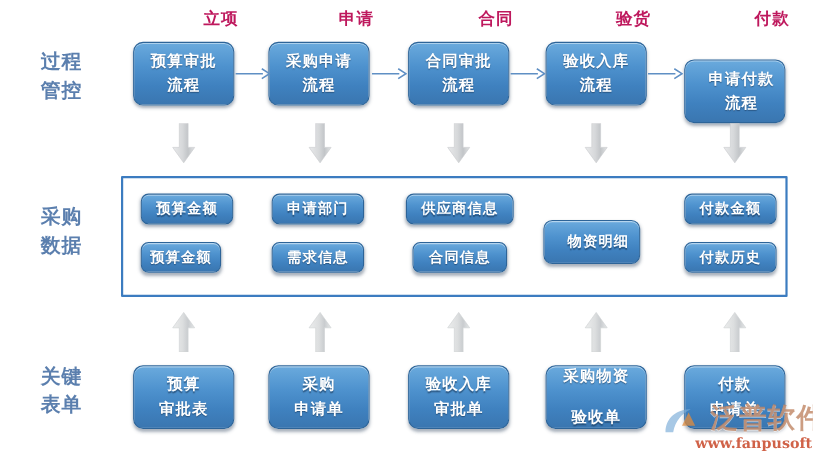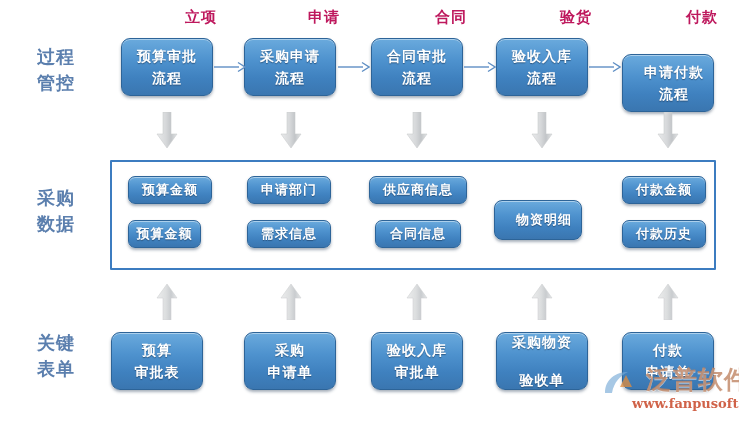--- a/index.html
+++ b/index.html
@@ -224,21 +224,21 @@
   <svg class="v-arrow" style="left:405px;top:282px;" width="24" height="38" viewBox="0 0 24 38">
     <path d="M12 2 L22 16 L16 16 L16 38 L8 38 L8 16 L2 16 Z" fill="url(#gup)" stroke="#d0d2d4" stroke-width="0.6"></path>
   </svg>
   <svg class="v-arrow" style="left:530px;top:282px;" width="24" height="38" viewBox="0 0 24 38">
     <path d="M12 2 L22 16 L16 16 L16 38 L8 38 L8 16 L2 16 Z" fill="url(#gup)" stroke="#d0d2d4" stroke-width="0.6"></path>
   </svg>
   <svg class="v-arrow" style="left:656px;top:282px;" width="24" height="38" viewBox="0 0 24 38">
     <path d="M12 2 L22 16 L16 16 L16 38 L8 38 L8 16 L2 16 Z" fill="url(#gup)" stroke="#d0d2d4" stroke-width="0.6"></path>
   </svg>
 
-  <div class="bluebox form-box" style="left:111px;top:332px;">
+  <div class="bluebox form-box" style="left:121px;top:332px;">
     <span class="ln">预算</span>
     <span class="ln">审批表</span>
   </div>
   <div class="bluebox form-box" style="left:244px;top:332px;">
     <span class="ln">采购</span>
     <span class="ln">申请单</span>
   </div>
   <div class="bluebox form-box" style="left:371px;top:332px;">
     <span class="ln">验收入库</span>
     <span class="ln">审批单</span>

